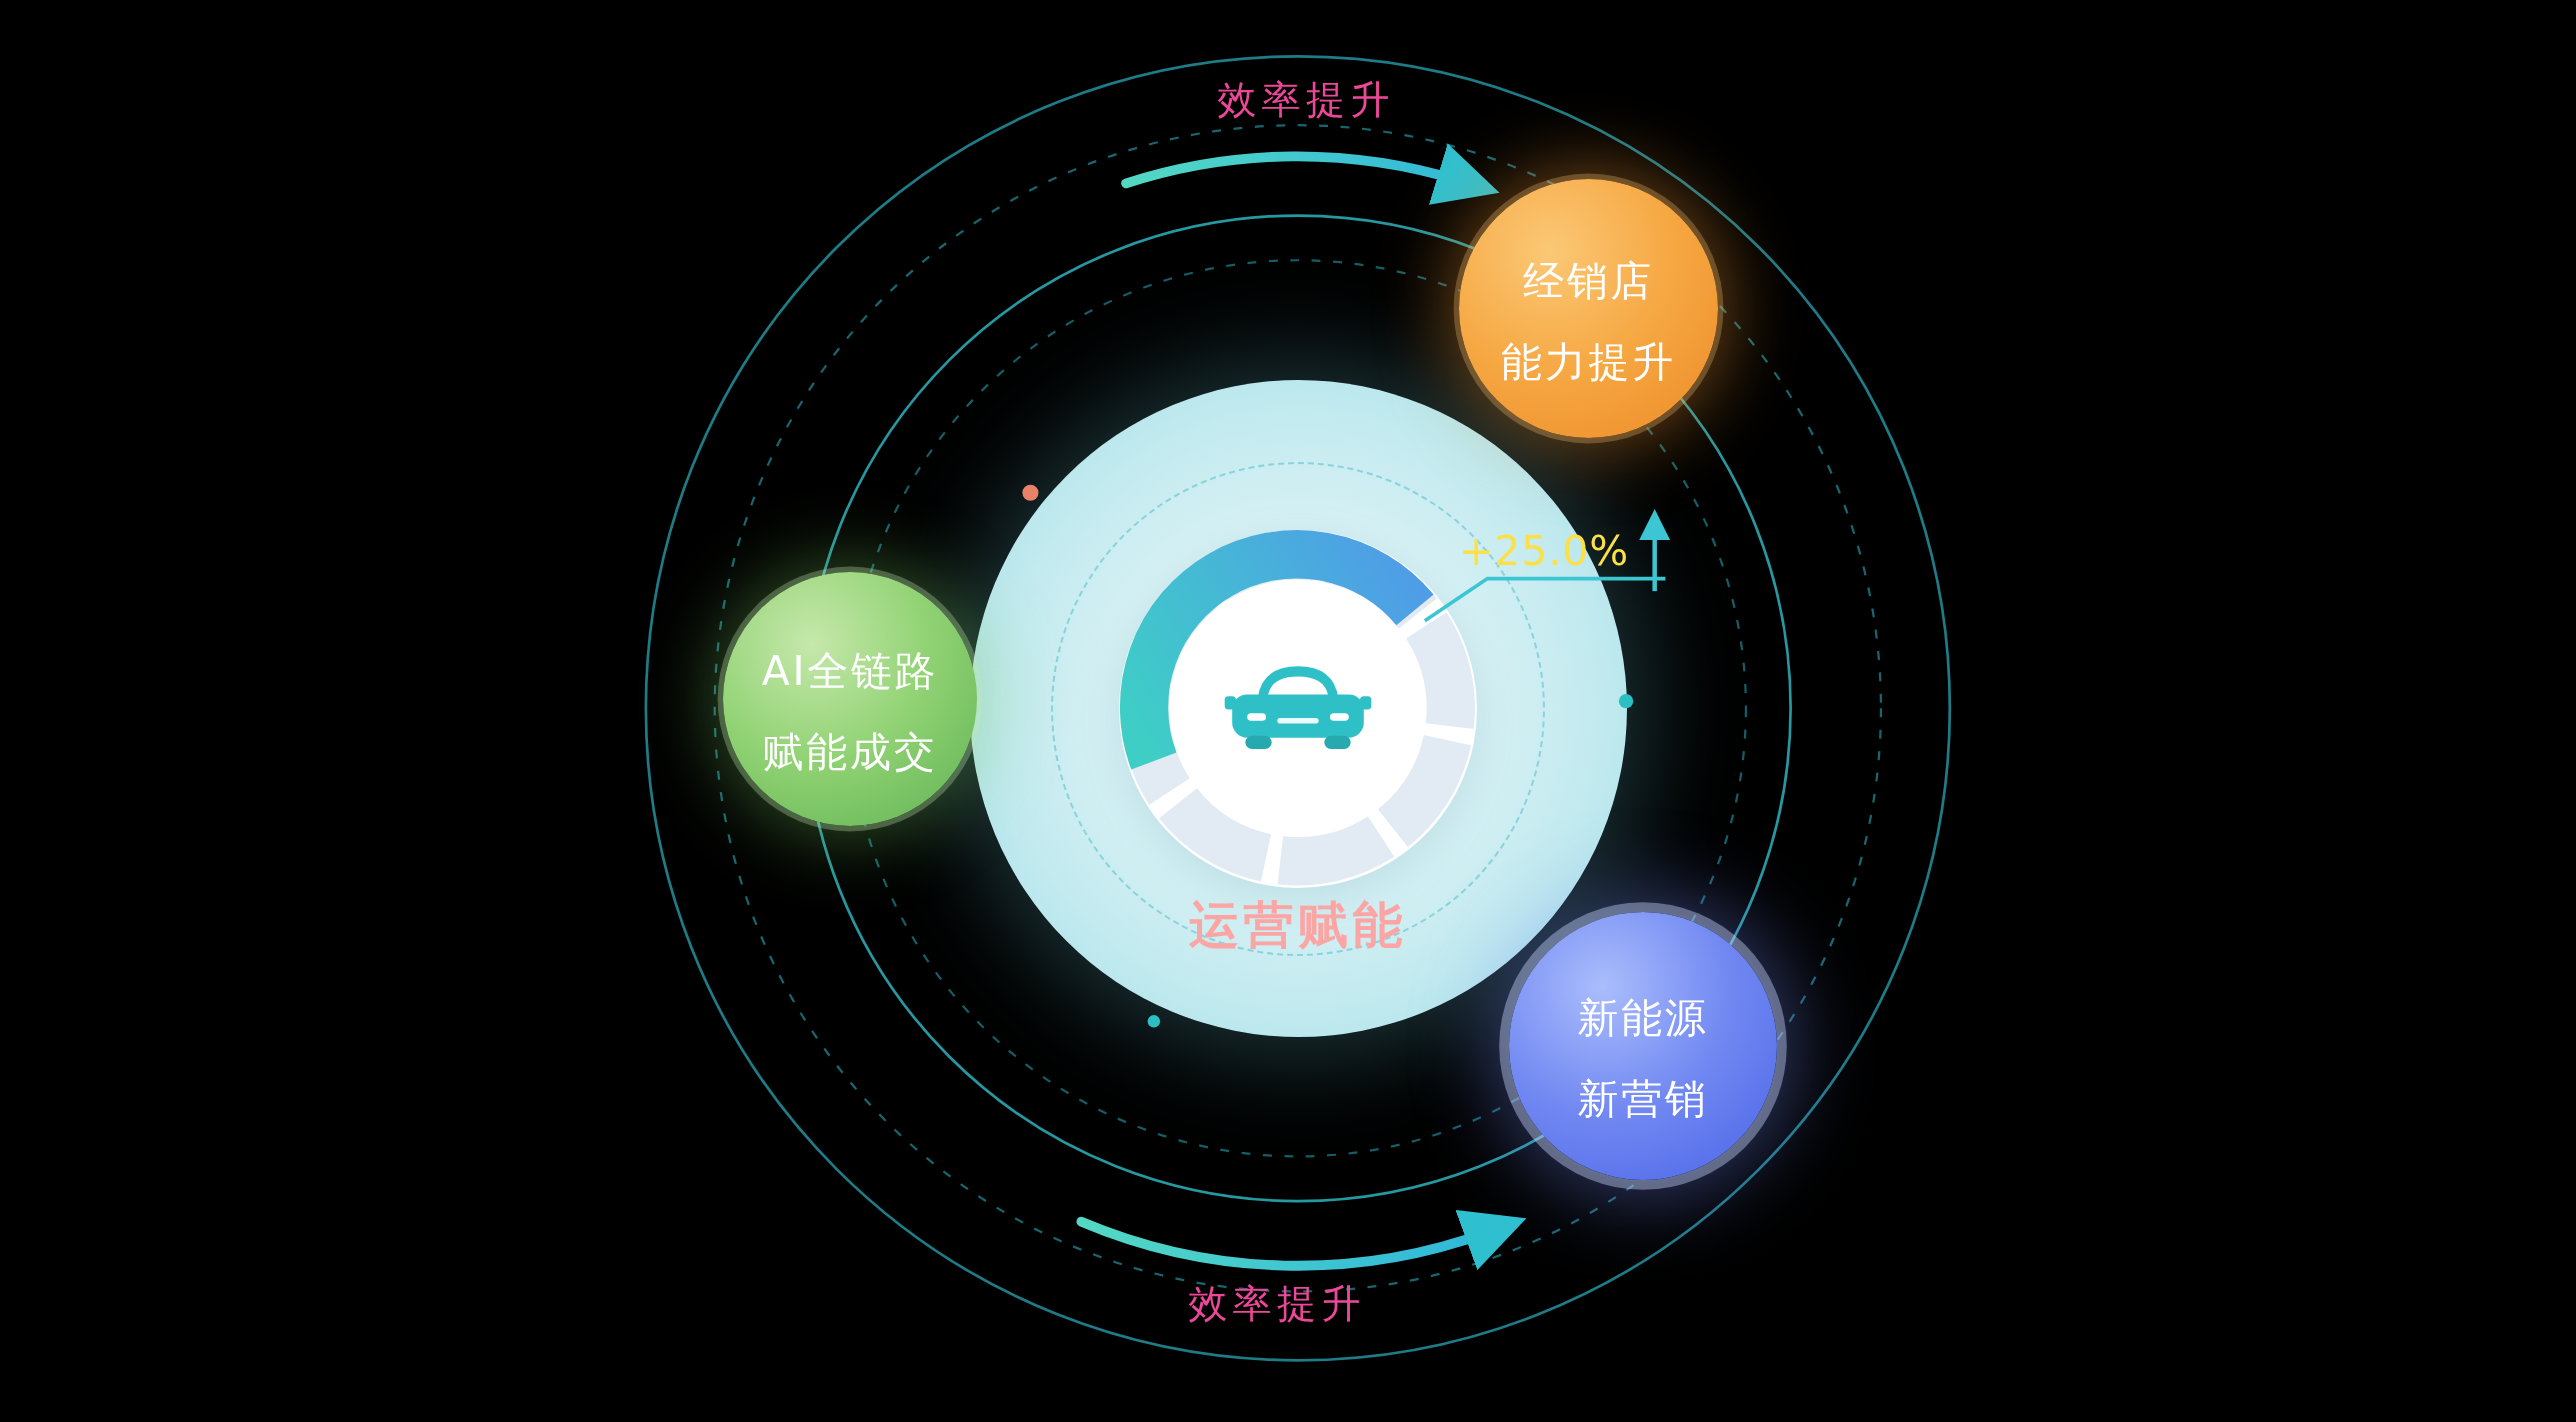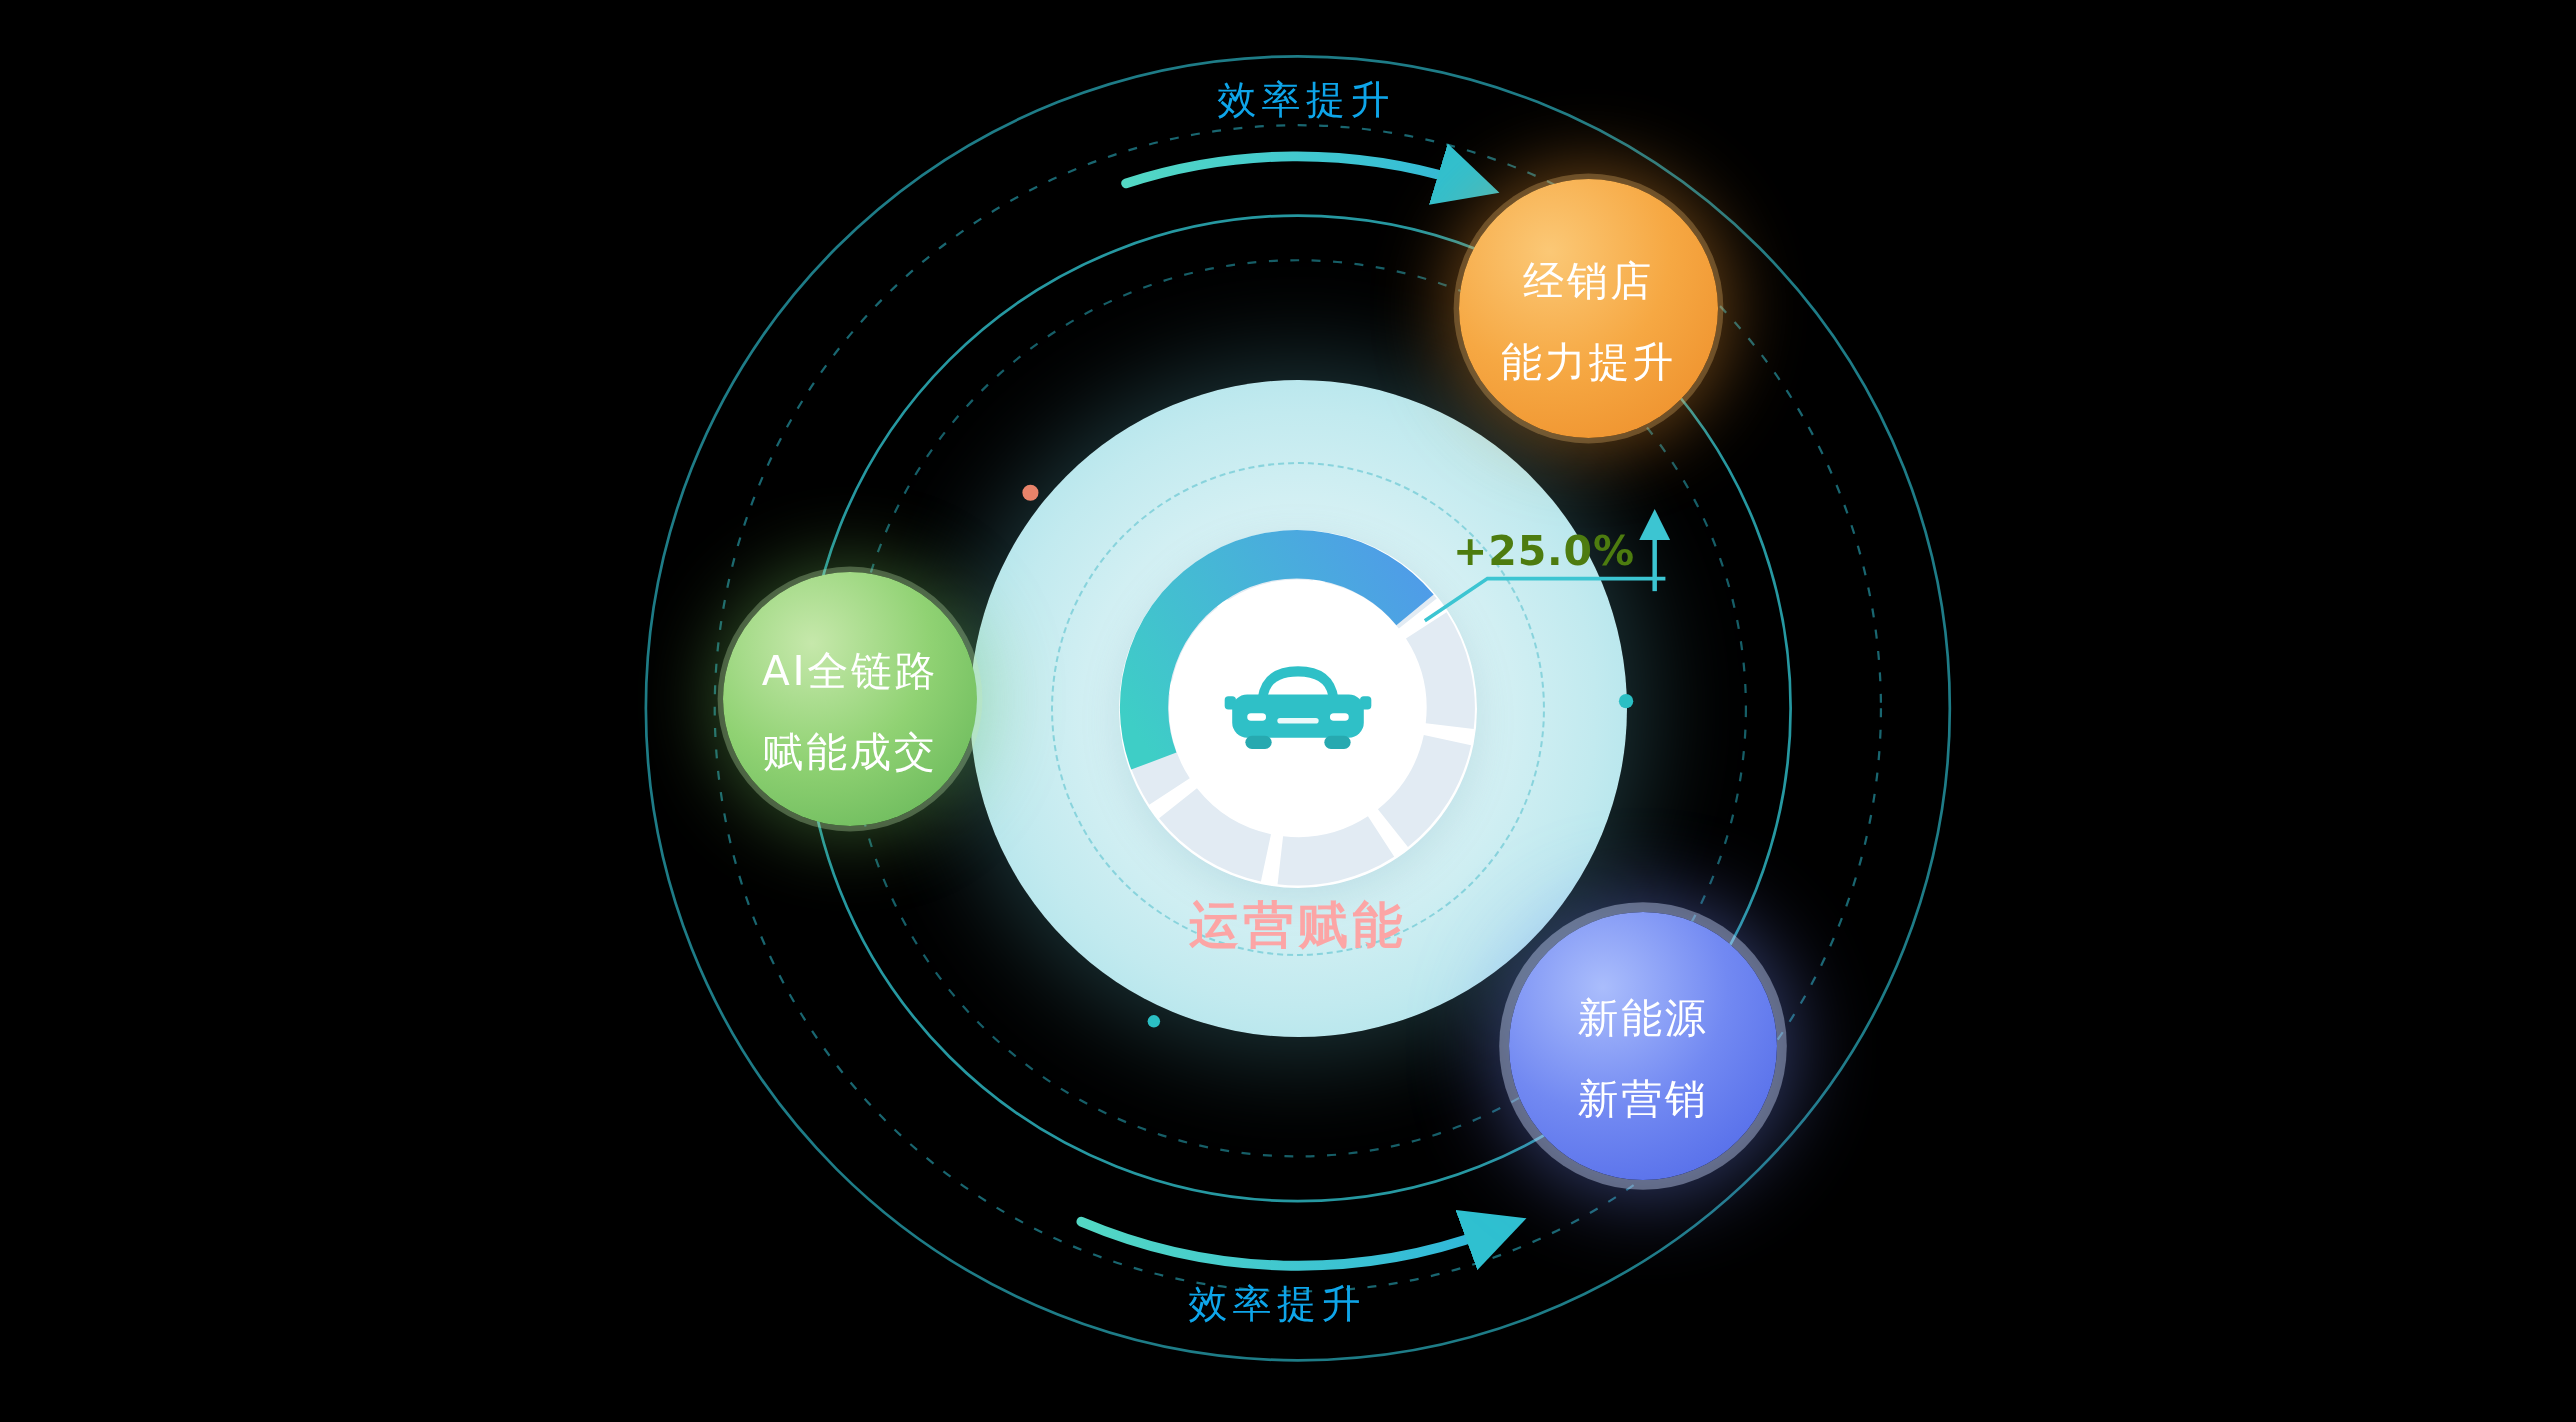--- a/index.html
+++ b/index.html
@@ -25,24 +25,24 @@
     background:#ffffff; box-shadow:0 10.7px 39px rgba(60,140,160,0.18);
   }
   .car-wrap { left:1204px; top:637px; width:188px; height:143px; }
 
   .center-label {
     left:1298px; top:925px; transform:translate(-50%,-50%);
     font-size:50px; font-weight:600; color:#fca5a5; letter-spacing:4.5px; white-space:nowrap;
   }
   .metric-label {
     left:1544px; top:551px; transform:translate(-50%,-50%);
-    font-size:41px; font-weight:700; color:#4d7c0f; letter-spacing:0.9px; white-space:nowrap;
+    font-size:41px; font-weight:400; color:#fde047; letter-spacing:0.9px; white-space:nowrap;
   }
   .orbit-label {
-    color:#0ea5e9; font-size:39px; letter-spacing:5.4px; white-space:nowrap;
+    color:#ec4899; font-size:39px; letter-spacing:5.4px; white-space:nowrap;
     transform:translate(-50%,-50%);
   }
   .orbit-label.top { left:1306px; top:100px; }
   .orbit-label.bottom { left:1277px; top:1304px; }
 
   
   .bubble {
     position:absolute; border-radius:50%; color:#fff; text-align:center;
     display:flex; flex-direction:column; align-items:center; justify-content:center;
   }

